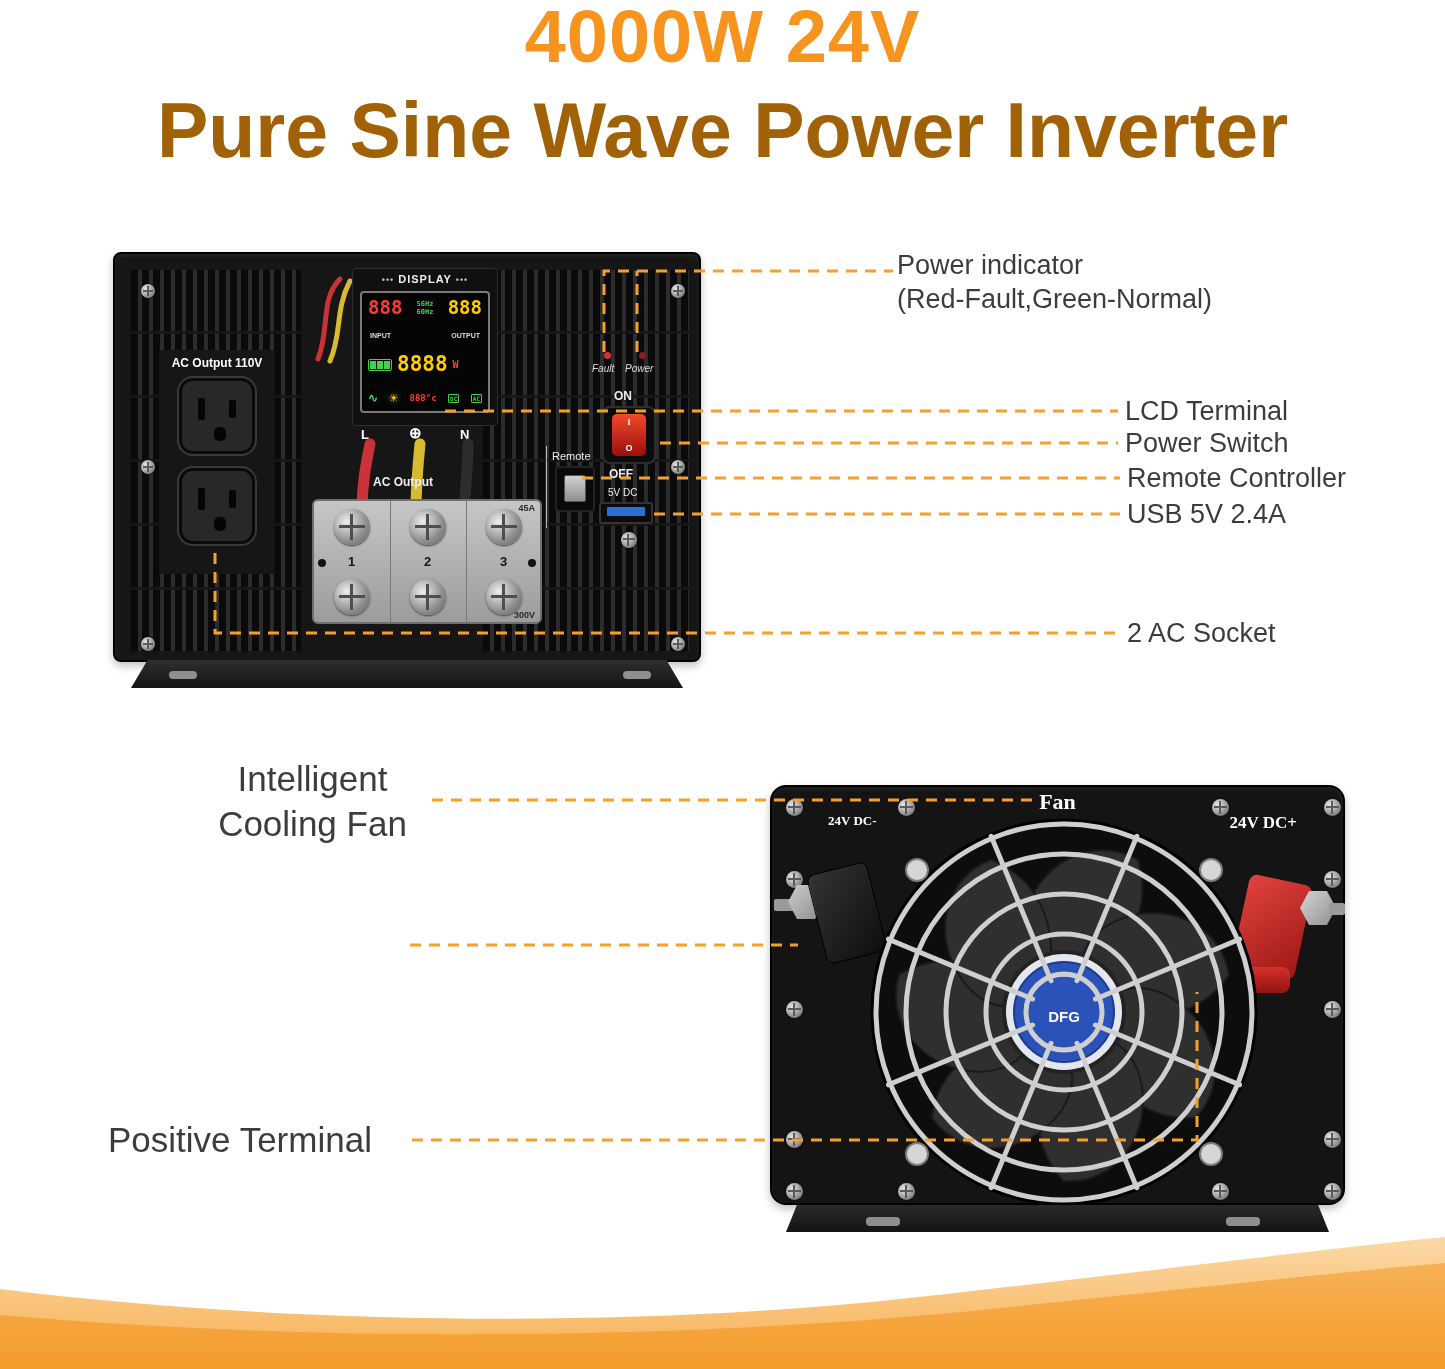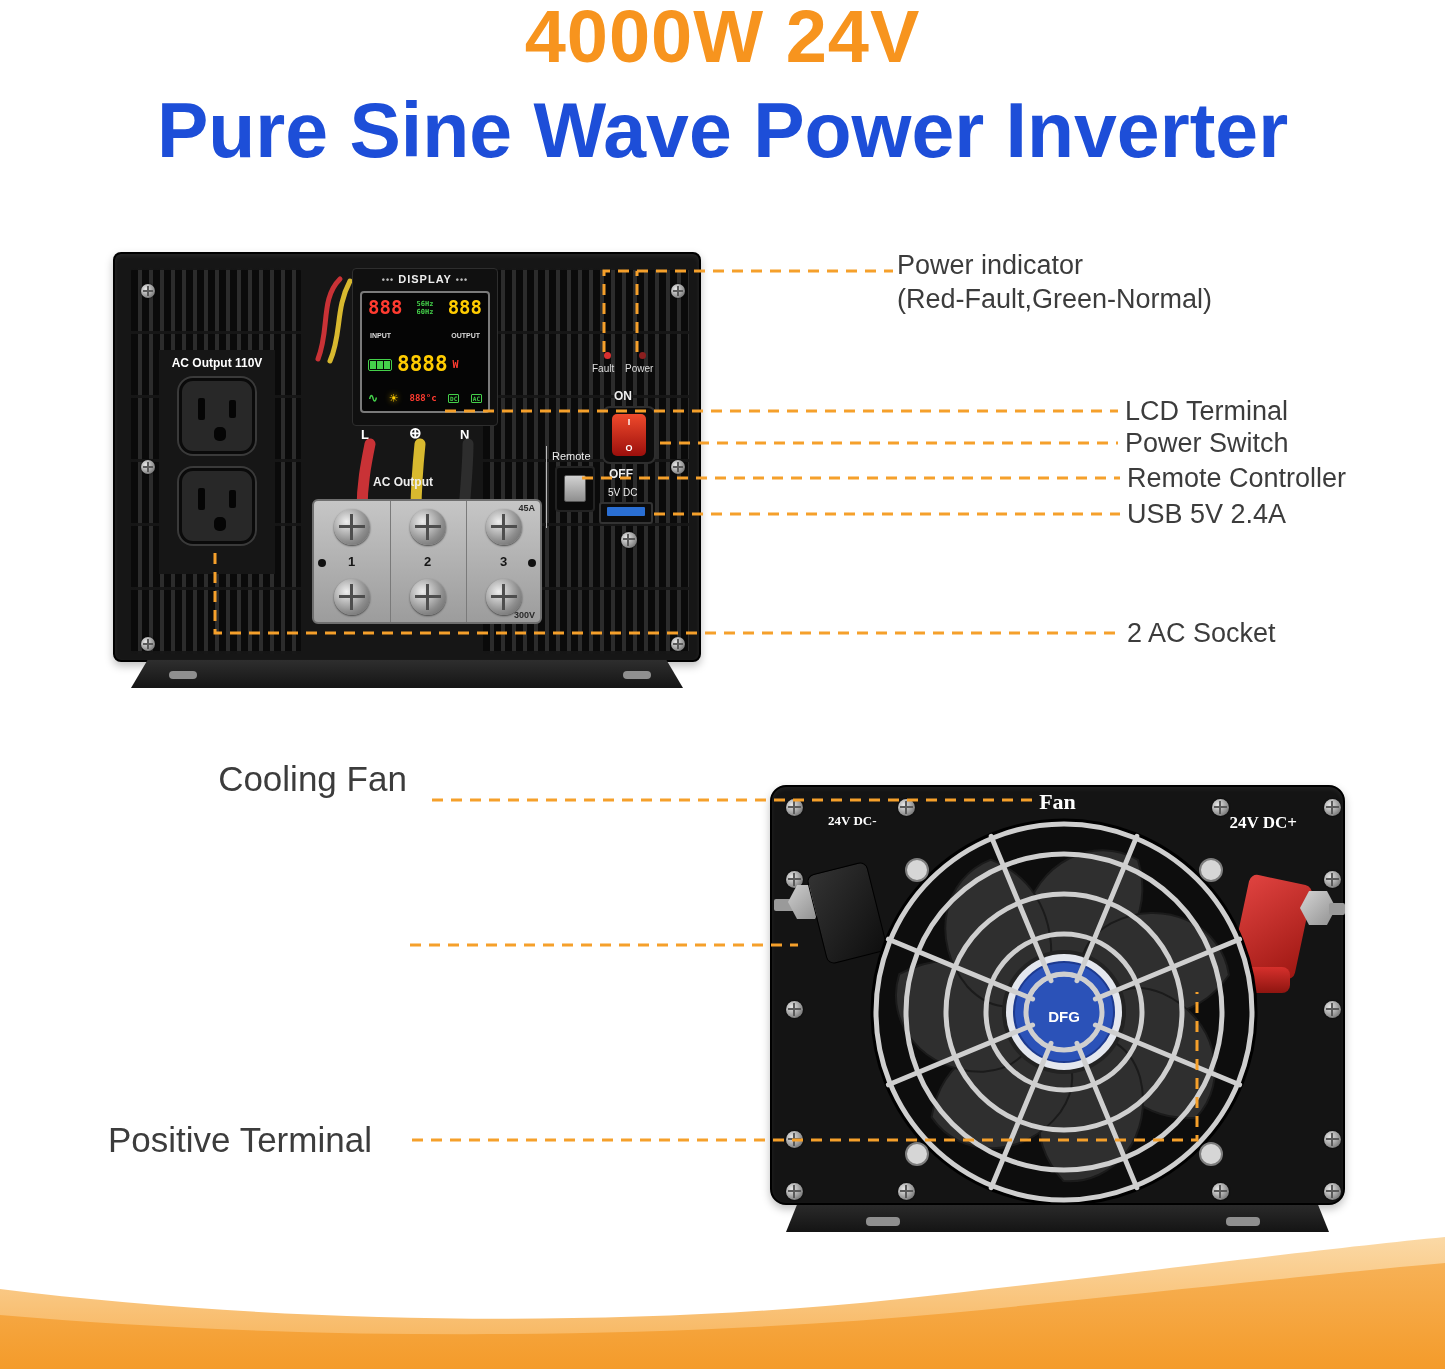--- a/index.html
+++ b/index.html
@@ -5,21 +5,21 @@
   * { box-sizing: border-box; }
   html,body { margin:0; padding:0; background:#fff; }
   .canvas {
     position:relative; width:1445px; height:1369px; background:#fff;
     overflow:hidden; font-family:"Liberation Sans", sans-serif;padding-left:40px;
   }
   
   .title1 { position:absolute; top:-6px; left:0; width:100%; text-align:center;
     font-size:74px; font-weight:bold; color:#F7941E; letter-spacing:1px; }
   .title2 { position:absolute; top:86px; left:0; width:100%; text-align:center;
-    font-size:77px; font-weight:bold; color:#1d4ed8; }
+    font-size:77px; font-weight:bold; color:#a16207; }
 
   
   .co { position:absolute; color:#3C3C3C; font-size:27px; white-space:nowrap; }
   .co.big { font-size:35px; }
   .co.center { text-align:center; white-space:normal; line-height:45px; }
 
   
   .screw { position:absolute; width:14px; height:14px; border-radius:50%;
     background:radial-gradient(circle at 35% 35%, #e8e8e8, #9a9a9a 55%, #555);
     box-shadow:0 0 2px #000; }
@@ -86,21 +86,21 @@
   .tblock .div2 { position:absolute; left:152px; top:0; bottom:0; width:1px; background:#7a7a7a; }
   .tb-screw { position:absolute; width:36px; height:36px; border-radius:50%;
     background:radial-gradient(circle at 35% 35%, #eee, #8d8d8d 60%, #606060); box-shadow:0 1px 2px #444; }
   .tb-screw::before { content:""; position:absolute; left:5px; right:5px; top:16px; height:3px; background:#4e4e4e; }
   .tb-screw::after  { content:""; position:absolute; top:5px; bottom:5px; left:16px; width:3px; background:#4e4e4e; }
   .tb-num { position:absolute; top:53px; font-size:13px; font-weight:bold; color:#151515; }
   .tb-rate { position:absolute; right:5px; font-size:9px; color:#2a2a2a; font-weight:bold; }
   .tb-dot { position:absolute; width:8px; height:8px; border-radius:50%; background:#111; top:58px; }
 
   .led { position:absolute; width:7px; height:7px; border-radius:50%; }
-  .ind { position:absolute; color:#ddd; font-size:10px; }
+  .ind { position:absolute; color:#ddd; font-size:10px;font-style:italic; }
   .panel-txt { position:absolute; color:#eee; }
 
   .rocker { position:absolute; left:487px; top:152px; width:54px; height:58px;
     background:#0c0c0c; border:2px solid #2e2e2e; border-radius:8px; }
   .rocker .rk { position:absolute; left:8px; right:8px; top:6px; bottom:6px;
     background:linear-gradient(#ef4a2c,#9c0f0c); border-radius:5px;
     display:flex; flex-direction:column; justify-content:space-between; align-items:center;
     color:#fff; font-size:9px; font-weight:bold; padding:3px 0; }
 
   .remote-port { position:absolute; left:440px; top:212px; width:40px; height:46px;
@@ -379,20 +379,21 @@
 
   <div class="co" style="left:897px;top:250px">Power indicator</div>
   <div class="co" style="left:897px;top:284px">(Red-Fault,Green-Normal)</div>
   <div class="co" style="left:1125px;top:396px">LCD Terminal</div>
   <div class="co" style="left:1125px;top:428px">Power Switch</div>
   <div class="co" style="left:1127px;top:463px">Remote Controller</div>
   <div class="co" style="left:1127px;top:499px">USB 5V 2.4A</div>
   <div class="co" style="left:1127px;top:618px">2 AC Socket</div>
 
   <div class="co big center" style="left:200px;top:756px;width:225px">
+    <div>Intelligent</div>
     <div>Cooling Fan</div>
   </div>
   <div class="co big" style="left:108px;top:1120px">Positive Terminal</div>
 
   <svg class="overlay" width="1445" height="1369">
     <g stroke="#F5A02B" stroke-width="3" fill="none" stroke-dasharray="11 8">
       <polyline points="604,352 604,271 893,271"></polyline>
       <polyline points="637,352 637,271"></polyline>
       <polyline points="445,411 1118,411"></polyline>
       <polyline points="660,443 1118,443"></polyline>

